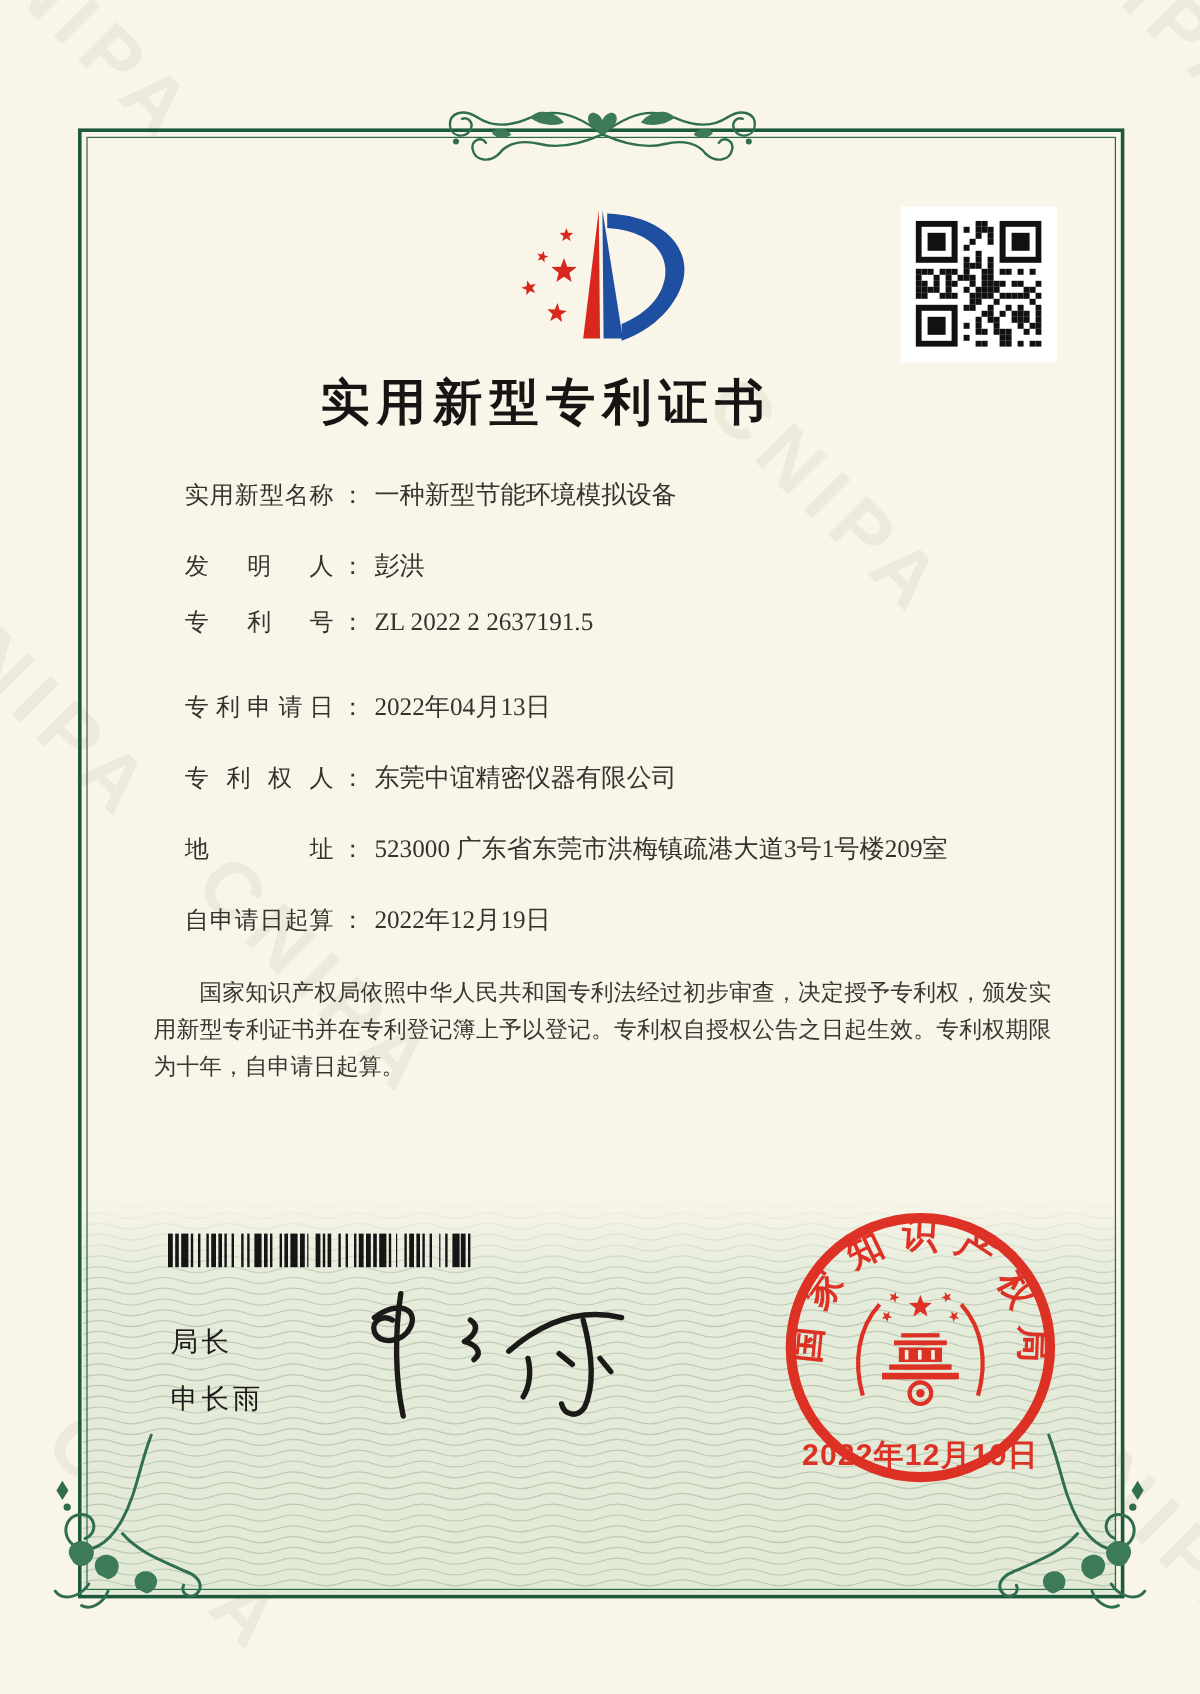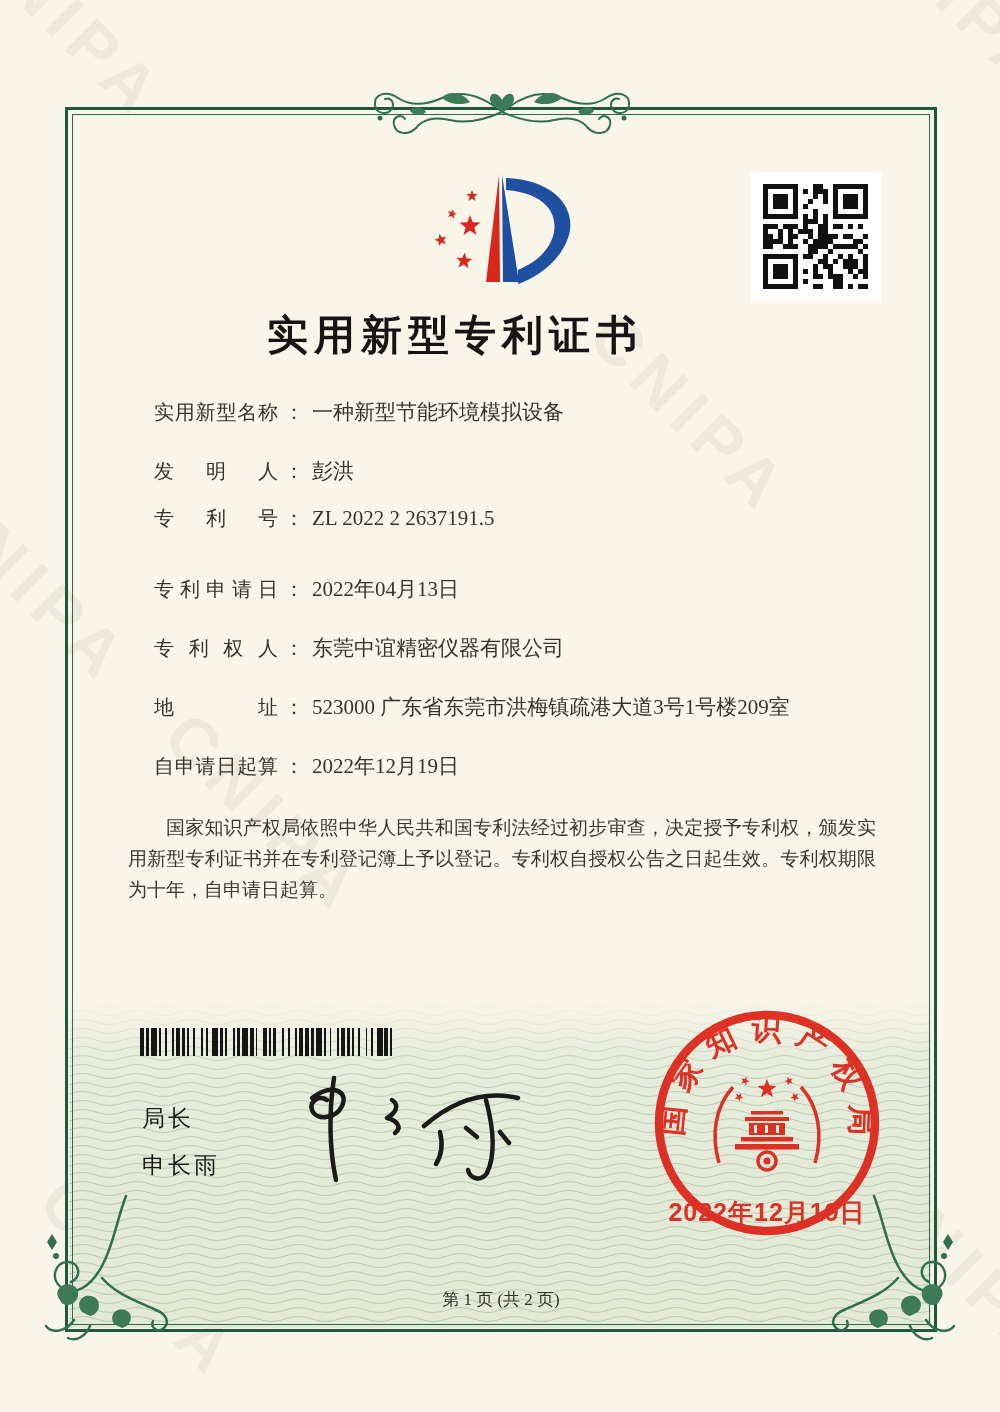--- a/index.html
+++ b/index.html
@@ -465,15 +465,14 @@
       <rect x="94" y="134" width="52" height="4.5"></rect>
       <rect x="88" y="141" width="64" height="5.5"></rect>
       <circle cx="120" cy="158" r="9" fill="none" stroke="#dd2418" stroke-width="3.5"></circle>
       <circle cx="120" cy="158" r="3.5"></circle>
       <path d="M 72 160 C 64 132 68 104 86 84" fill="none" stroke="#dd2418" stroke-width="3.5"></path>
       <path d="M 168 160 C 176 132 172 104 154 84" fill="none" stroke="#dd2418" stroke-width="3.5"></path>
     </g>
     <text x="120" y="218" text-anchor="middle" font-size="25" font-weight="bold" fill="#dd2418" letter-spacing="1" font-family="Liberation Sans, DejaVu Sans, sans-serif">2022年12月19日</text>
   </svg>
 
-  <div class="page-note">第 1 页 (共 2 页)</div>
 
 </div>
 
 </body></html>

